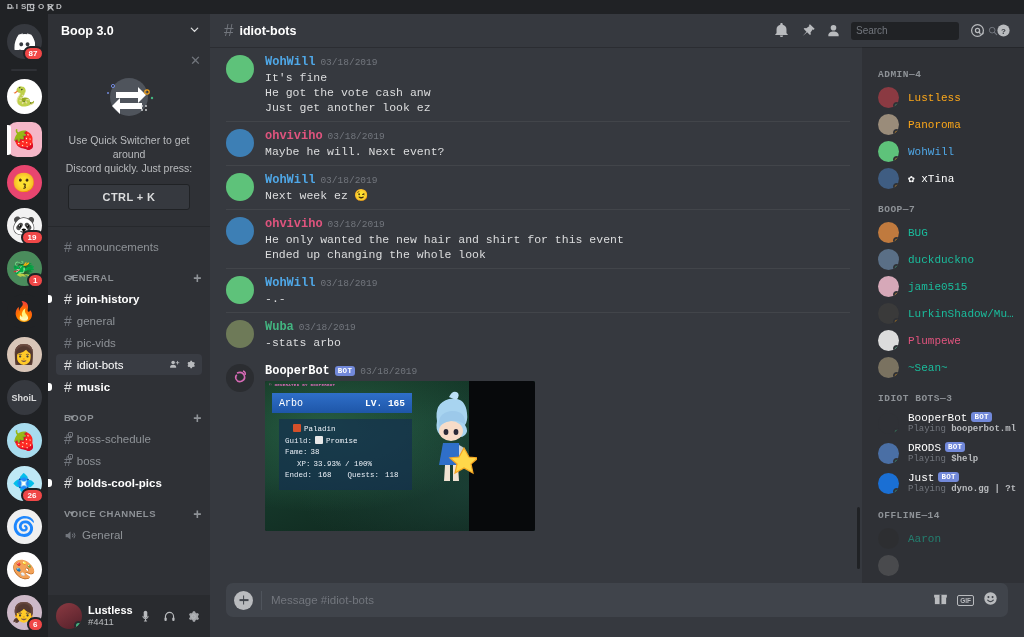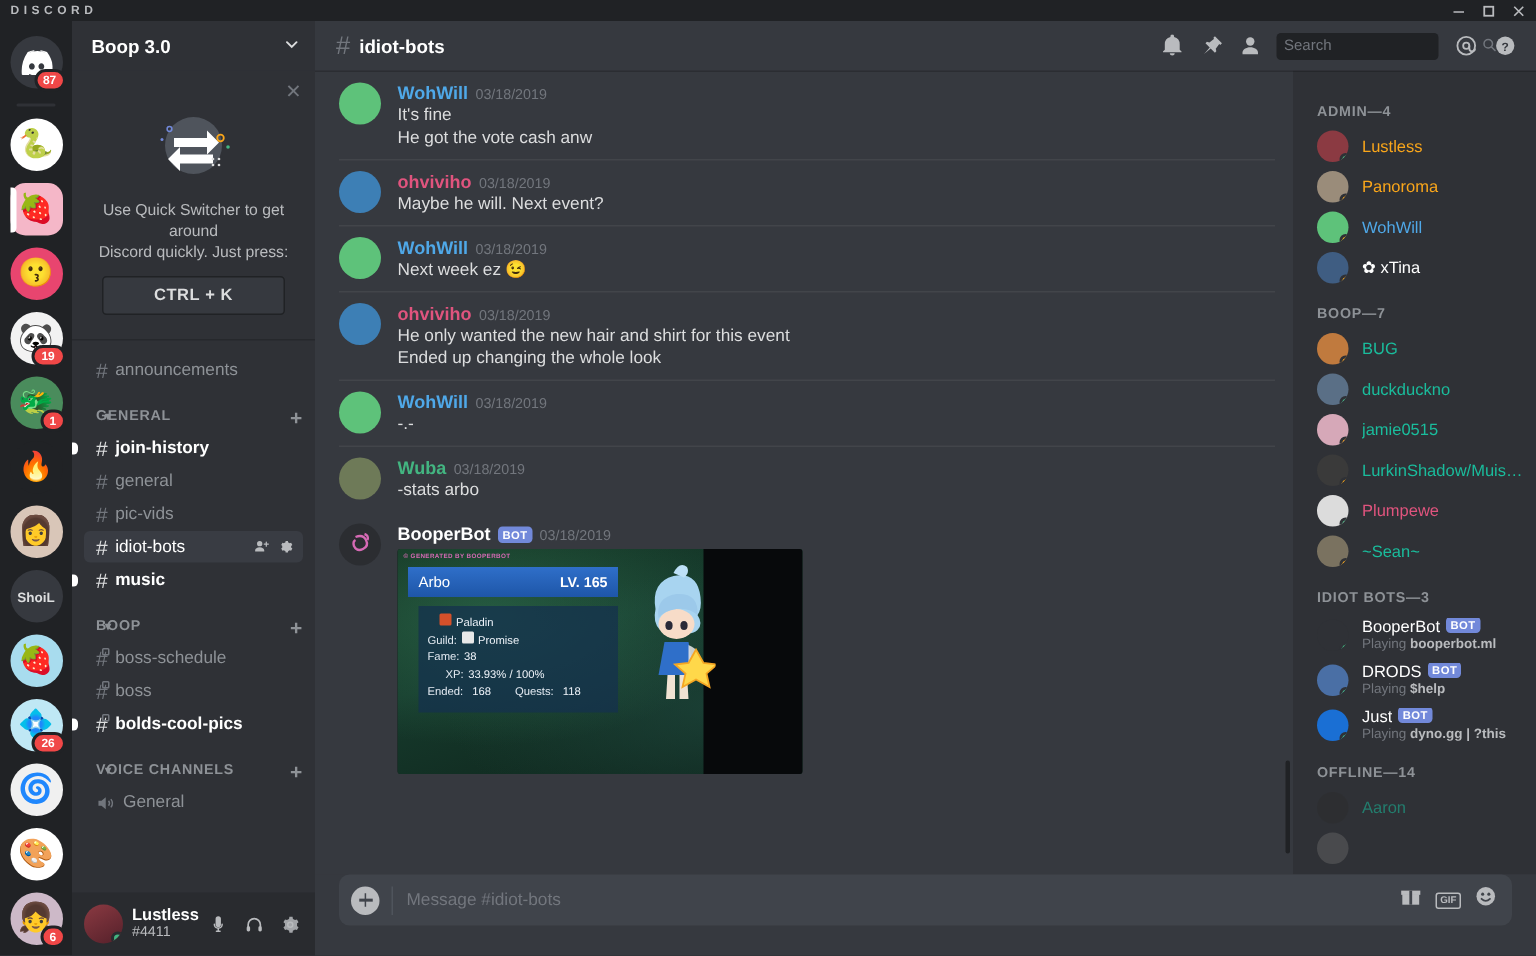--- a/index.html
+++ b/index.html
@@ -8,21 +8,21 @@
     background: #2f3136;
     font-family: "Liberation Sans", sans-serif;
     overflow: hidden;
     -webkit-font-smoothing: antialiased;
   }
   .app { position: relative; width: 1024px; height: 637px; display: flex; flex-direction: column; }
 
   
   .titlebar {
     height: 14px; background: #202225; flex: 0 0 14px;
-    display: flex; align-items: center; justify-content: flex-end;
+    display: flex; align-items: center; justify-content: flex-start;
     padding-right: 2px;
     text-decoration: underline;
   }
   .wl { color: #b9bbbe; font-size: 8px; letter-spacing: 3px; font-weight: bold;
         position: absolute; left: 7px; top: 2px; }
   .wbtn { width: 20px; height: 14px; display: flex; align-items: center; justify-content: center; }
   .wbtn svg { display: block; }
 
   .body { flex: 1; display: flex; min-height: 0; }
 
@@ -129,21 +129,21 @@
   .search {
     width: 108px; height: 18px; background: #202225; border-radius: 3px;
     display: flex; align-items: center; padding: 0 5px; margin: 0 5px;
   }
   .search input {
     border: 0; background: transparent; color: #dcddde; font-size: 10px; flex: 1; outline: none;
     font-family: "Liberation Sans", sans-serif;
   }
   .search input::placeholder { color: #72767d; }
 
-  .content { flex: 1; display: flex; min-height: 0; }
+  .content { flex: 1; display: flex; min-height: 0; font-family: Liberation Mono, monospace; }
   .msgs { flex: 1; overflow: hidden; position: relative; min-width: 0; }
   .msg { display: flex; padding: 8px 12px 6px 16px; position: relative; }
   .msg + .msg::before {
     content: ''; position: absolute; left: 16px; right: 12px; top: 0; height: 1px; background: #42454a;
   }
   .av { width: 28px; height: 28px; border-radius: 50%; flex: 0 0 28px; margin-right: 11px; overflow: hidden; position: relative; }
   .mbody { flex: 1; min-width: 0; }
   .mhead { display: flex; align-items: baseline; gap: 5px; margin-bottom: 1px; }
   .mname { font-size: 12px; font-weight: bold; }
   .mtime { color: #72767d; font-size: 9.5px; }
@@ -535,20 +535,21 @@
           <div id="messages">
               <div class="msg">
                 <div class="av" style="background: rgb(94, 194, 122);"></div>
                 <div class="mbody">
                   <div class="mhead">
                     <span class="mname" style="color: rgb(79, 168, 232);">WohWill</span>
                     <span class="mtime">03/18/2019</span>
                   </div>
                   <div class="mline">It's fine</div>
                   <div class="mline">He got the vote cash anw</div>
+                  <div class="mline">Just get another look ez</div>
                 </div>
               </div>
               <div class="msg">
                 <div class="av" style="background: rgb(61, 127, 181);"></div>
                 <div class="mbody">
                   <div class="mhead">
                     <span class="mname" style="color: rgb(224, 84, 126);">ohviviho</span>
                     <span class="mtime">03/18/2019</span>
                   </div>
                   <div class="mline">Maybe he will. Next event?</div>

